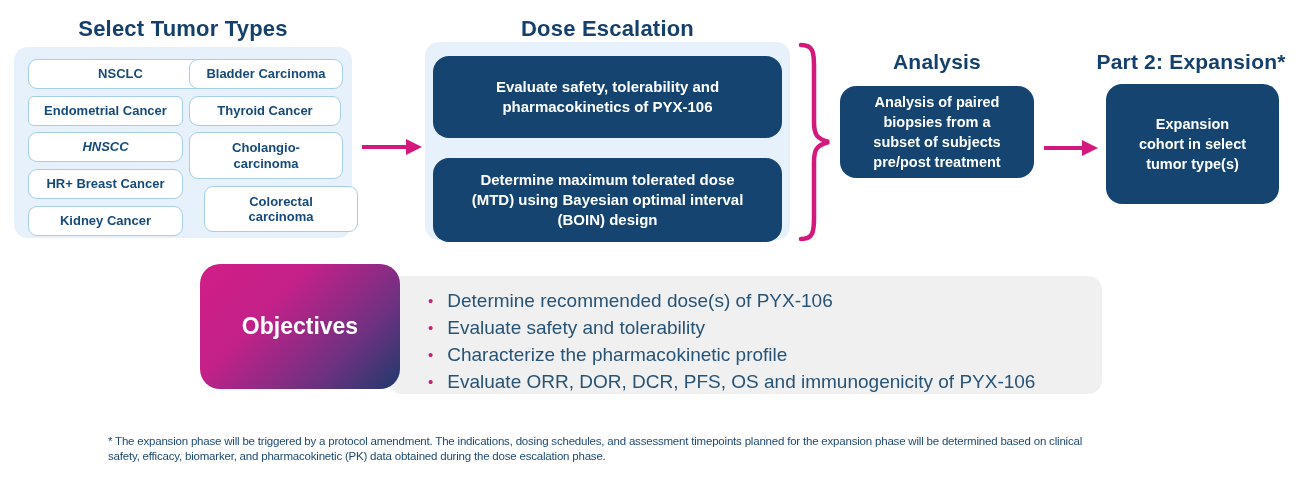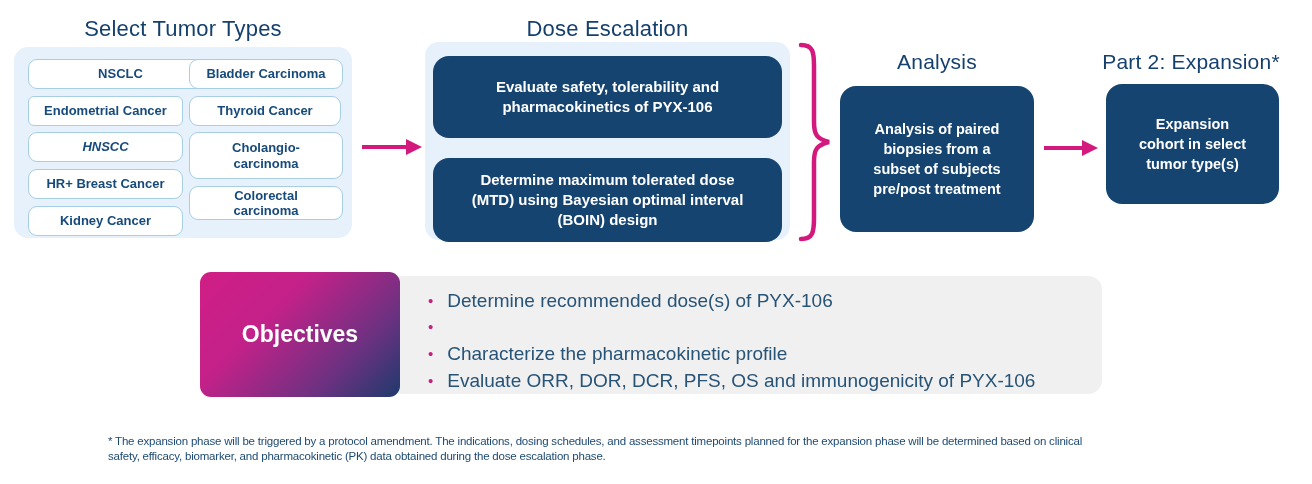--- a/index.html
+++ b/index.html
@@ -1,21 +1,21 @@
 <!DOCTYPE html>
 <html><head>
 <meta charset="utf-8">
 <style>
   html,body{margin:0;padding:0;background:#ffffff;}
   .stage{
     position:relative;width:1312px;height:484px;background:#ffffff;
     font-family:"Liberation Sans",sans-serif;overflow:hidden;
   }
   .sec-title{
-    position:absolute;font-weight:normal;color:#15406e;text-align:center;
+    position:absolute;font-weight:bold;color:#15406e;text-align:center;
     font-size:22px;letter-spacing:0.2px;
   }
   .sec-title.small{font-size:21px;}
   .panel{
     position:absolute;background:#e6f1fb;border-radius:14px;
   }
   .tumor-box{
     position:absolute;background:#ffffff;border:1.5px solid #a6cfe5;border-radius:9px;
     color:#164a7b;font-weight:bold;font-size:13px;line-height:1.18;
     display:flex;align-items:center;justify-content:center;text-align:center;
@@ -23,21 +23,21 @@
   }
   .navy-box{
     position:absolute;background:#154471;border-radius:16px;color:#ffffff;
     font-weight:bold;display:flex;align-items:center;justify-content:center;
     text-align:center;white-space:pre-line;box-sizing:border-box;
   }
   .navy-box.dose{font-size:15px;line-height:1.35;}
   .navy-box.side{font-size:14.5px;line-height:1.38;}
   .flow-svg{position:absolute;}
   .objectives-box{
-    position:absolute;left:200px;top:272px;width:200px;height:125px;border-radius:11px;
+    position:absolute;left:200px;top:264px;width:200px;height:125px;border-radius:20px;
     background:linear-gradient(135deg,#d01e86 0%,#c32189 35%,#6e3181 72%,#1f3a6c 100%);
     display:flex;align-items:center;justify-content:center;
     color:#ffffff;font-weight:bold;font-size:23px;z-index:2;
   }
   .objectives-panel{
     position:absolute;left:388px;top:276px;width:714px;height:118px;
     background:#f0f0f0;border-radius:14px;z-index:1;
   }
   .objectives-list{
     list-style:none;margin:0;padding:12px 0 0 40px;
@@ -65,21 +65,21 @@
     <div class="tumor-box" style="left:14px;top:12px;width:185px;height:30px;">NSCLC</div>
     <div class="tumor-box" style="left:14px;top:49px;width:155px;height:30px;border-radius:6px;">Endometrial Cancer</div>
     <div class="tumor-box" style="left:14px;top:85px;width:155px;height:30px;font-style:italic;">HNSCC</div>
     <div class="tumor-box" style="left:14px;top:122px;width:155px;height:30px;">HR+ Breast Cancer</div>
     <div class="tumor-box" style="left:14px;top:159px;width:155px;height:30px;">Kidney Cancer</div>
 
     <div class="tumor-box" style="left:175px;top:12px;width:154px;height:30px;">Bladder Carcinoma</div>
     <div class="tumor-box" style="left:175px;top:49px;width:152px;height:30px;">Thyroid Cancer</div>
     <div class="tumor-box" style="left:175px;top:85px;width:154px;height:47px;">Cholangio-
 carcinoma</div>
-    <div class="tumor-box" style="left:175px;top:139px;width:154px;height:34px;">Colorectal
+    <div class="tumor-box" style="left:190px;top:139px;width:154px;height:46px;">Colorectal
 carcinoma</div>
   </div>
 
   <svg class="flow-svg" style="left:360px;top:137px;" width="64" height="20" viewBox="0 0 64 20">
     <line x1="2" y1="10" x2="48" y2="10" stroke="#d4197e" stroke-width="4"></line>
     <polygon points="46,2 62,10 46,18" fill="#d4197e"></polygon>
   </svg>
 
   <div class="sec-title" style="left:425px;top:16px;width:365px;">Dose Escalation</div>
 
@@ -89,21 +89,21 @@
     <div class="navy-box dose" style="left:8px;top:106px;width:349px;height:84px;padding:0 8px;margin-top:10px;">Determine maximum tolerated dose
 (MTD) using Bayesian optimal interval
 (BOIN) design</div>
   </div>
 
   <svg class="flow-svg" style="left:798px;top:42px;" width="38" height="200" viewBox="0 0 38 200">
     <path d="M3,3 C15,3 16,10 16,24 L16,80 C16,93 19,97 31,100 C19,103 16,107 16,120 L16,176 C16,190 15,197 3,197" fill="none" stroke="#d4197e" stroke-width="4.5" stroke-linecap="round"></path>
   </svg>
 
   <div class="sec-title small" style="left:840px;top:50px;width:194px;">Analysis</div>
-  <div class="navy-box side" style="left:840px;top:86px;width:194px;height:146px;padding:0 10px;">Analysis of paired
+  <div class="navy-box side" style="left:840px;top:86px;width:194px;height:92px;padding:0 10px;">Analysis of paired
 biopsies from a
 subset of subjects
 pre/post treatment</div>
 
   <svg class="flow-svg" style="left:1042px;top:138px;" width="58" height="20" viewBox="0 0 58 20">
     <line x1="2" y1="10" x2="42" y2="10" stroke="#d4197e" stroke-width="4"></line>
     <polygon points="40,2 56,10 40,18" fill="#d4197e"></polygon>
   </svg>
 
   <div class="sec-title small" style="left:1086px;top:50px;width:210px;">Part 2: Expansion*</div>
@@ -112,20 +112,21 @@
 tumor type(s)</div>
 
   <div class="objectives-panel">
     <ul class="objectives-list">
       <li>
         <span class="bullet-dot">•</span>
         <span>Determine recommended dose(s) of PYX-106</span>
       </li>
       <li>
         <span class="bullet-dot">•</span>
+        <span>Evaluate safety and tolerability</span>
       </li>
       <li>
         <span class="bullet-dot">•</span>
         <span>Characterize the pharmacokinetic profile</span>
       </li>
       <li>
         <span class="bullet-dot">•</span>
         <span>Evaluate ORR, DOR, DCR, PFS, OS and immunogenicity of PYX-106</span>
       </li>
     </ul>

